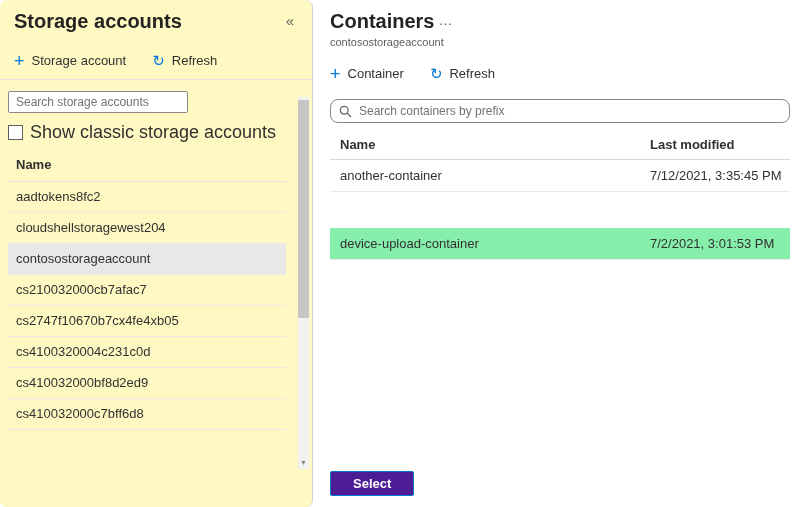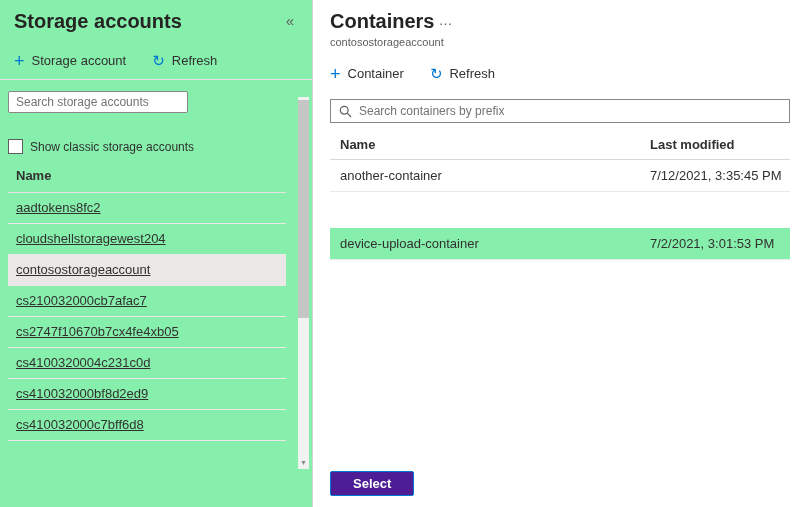--- a/index.html
+++ b/index.html
@@ -11,21 +11,22 @@
   }
   .app { display: flex; width: 798px; height: 507px; }
 
   
   .left-panel {
     width: 313px;
     border-right: 1px solid #d6d4d2;
     position: relative;
     display: flex;
     flex-direction: column;
-    background: #86efac;
+    background: #fef9c3;
+    border-radius: 7px;
   }
   .panel-header {
     display: flex;
     justify-content: space-between;
     align-items: flex-start;
     padding: 10px 14px 0 14px;
   }
   .panel-title { font-size: 20px; font-weight: 700; color: #252423; }
   .collapse-btn {
     background: none; border: none; cursor: pointer;
@@ -50,38 +51,37 @@
   .left-body { padding: 11px 26px 0 8px; flex: 1; }
   .search-input {
     width: 180px; height: 22px;
     border: 1px solid #8a8886; border-radius: 2px;
     padding: 0 7px; font-size: 12px; font-family: inherit;
     color: #323130; outline: none;
   }
   .search-input::placeholder, .search-box input::placeholder { color: #737373; }
   .checkbox-row {
     display: flex; align-items: center; gap: 7px;
-    margin-top: 26px; font-size: 12px; cursor: pointer;
+    margin-top: 9px; font-size: 18px; cursor: pointer;
   }
   .checkbox {
     width: 15px; height: 15px; flex: none;
     border: 1px solid #605e5c; background: #fff; display: inline-block;
   }
   .list-header {
     font-weight: 700; font-size: 13px;
     padding: 14px 0 9px 8px;
     border-bottom: 1px solid #e5e3e1;
   }
   .account-row {
     height: 31px; line-height: 30px;
     padding-left: 8px;
     border-bottom: 1px solid #eceae8;
     cursor: pointer;
     white-space: nowrap;
-    text-decoration: underline;
   }
   .account-row.selected { background: #e9e8e7; }
 
   
   .scrollbar {
     position: absolute;
     top: 97px; right: 3px;
     width: 11px; height: 372px;
     background: #f2f2f2;
   }
@@ -109,21 +109,21 @@
     background: none; border: none; cursor: pointer;
     color: #605e5c; font-size: 14px; letter-spacing: 1px;
     padding: 0 4px; align-self: flex-start; margin-top: 2px;
     font-family: inherit;
   }
   .subtitle { font-size: 11px; color: #605e5c; margin-top: 3px; }
   .right-panel .toolbar { padding: 18px 0 12px 0; }
 
   .search-box {
     display: flex; align-items: center; gap: 7px;
-    border: 1px solid #8a8886; border-radius: 0;
+    border: 1px solid #8a8886; border-radius: 8px;
     height: 24px; padding: 0 8px; margin-top: 6px;
     background: #fff;
   }
   .search-box input {
     border: none; outline: none; flex: 1;
     font-size: 12px; font-family: inherit; color: #323130;
     background: transparent;
   }
   .search-icon-svg { flex: none; display: block; }
 

